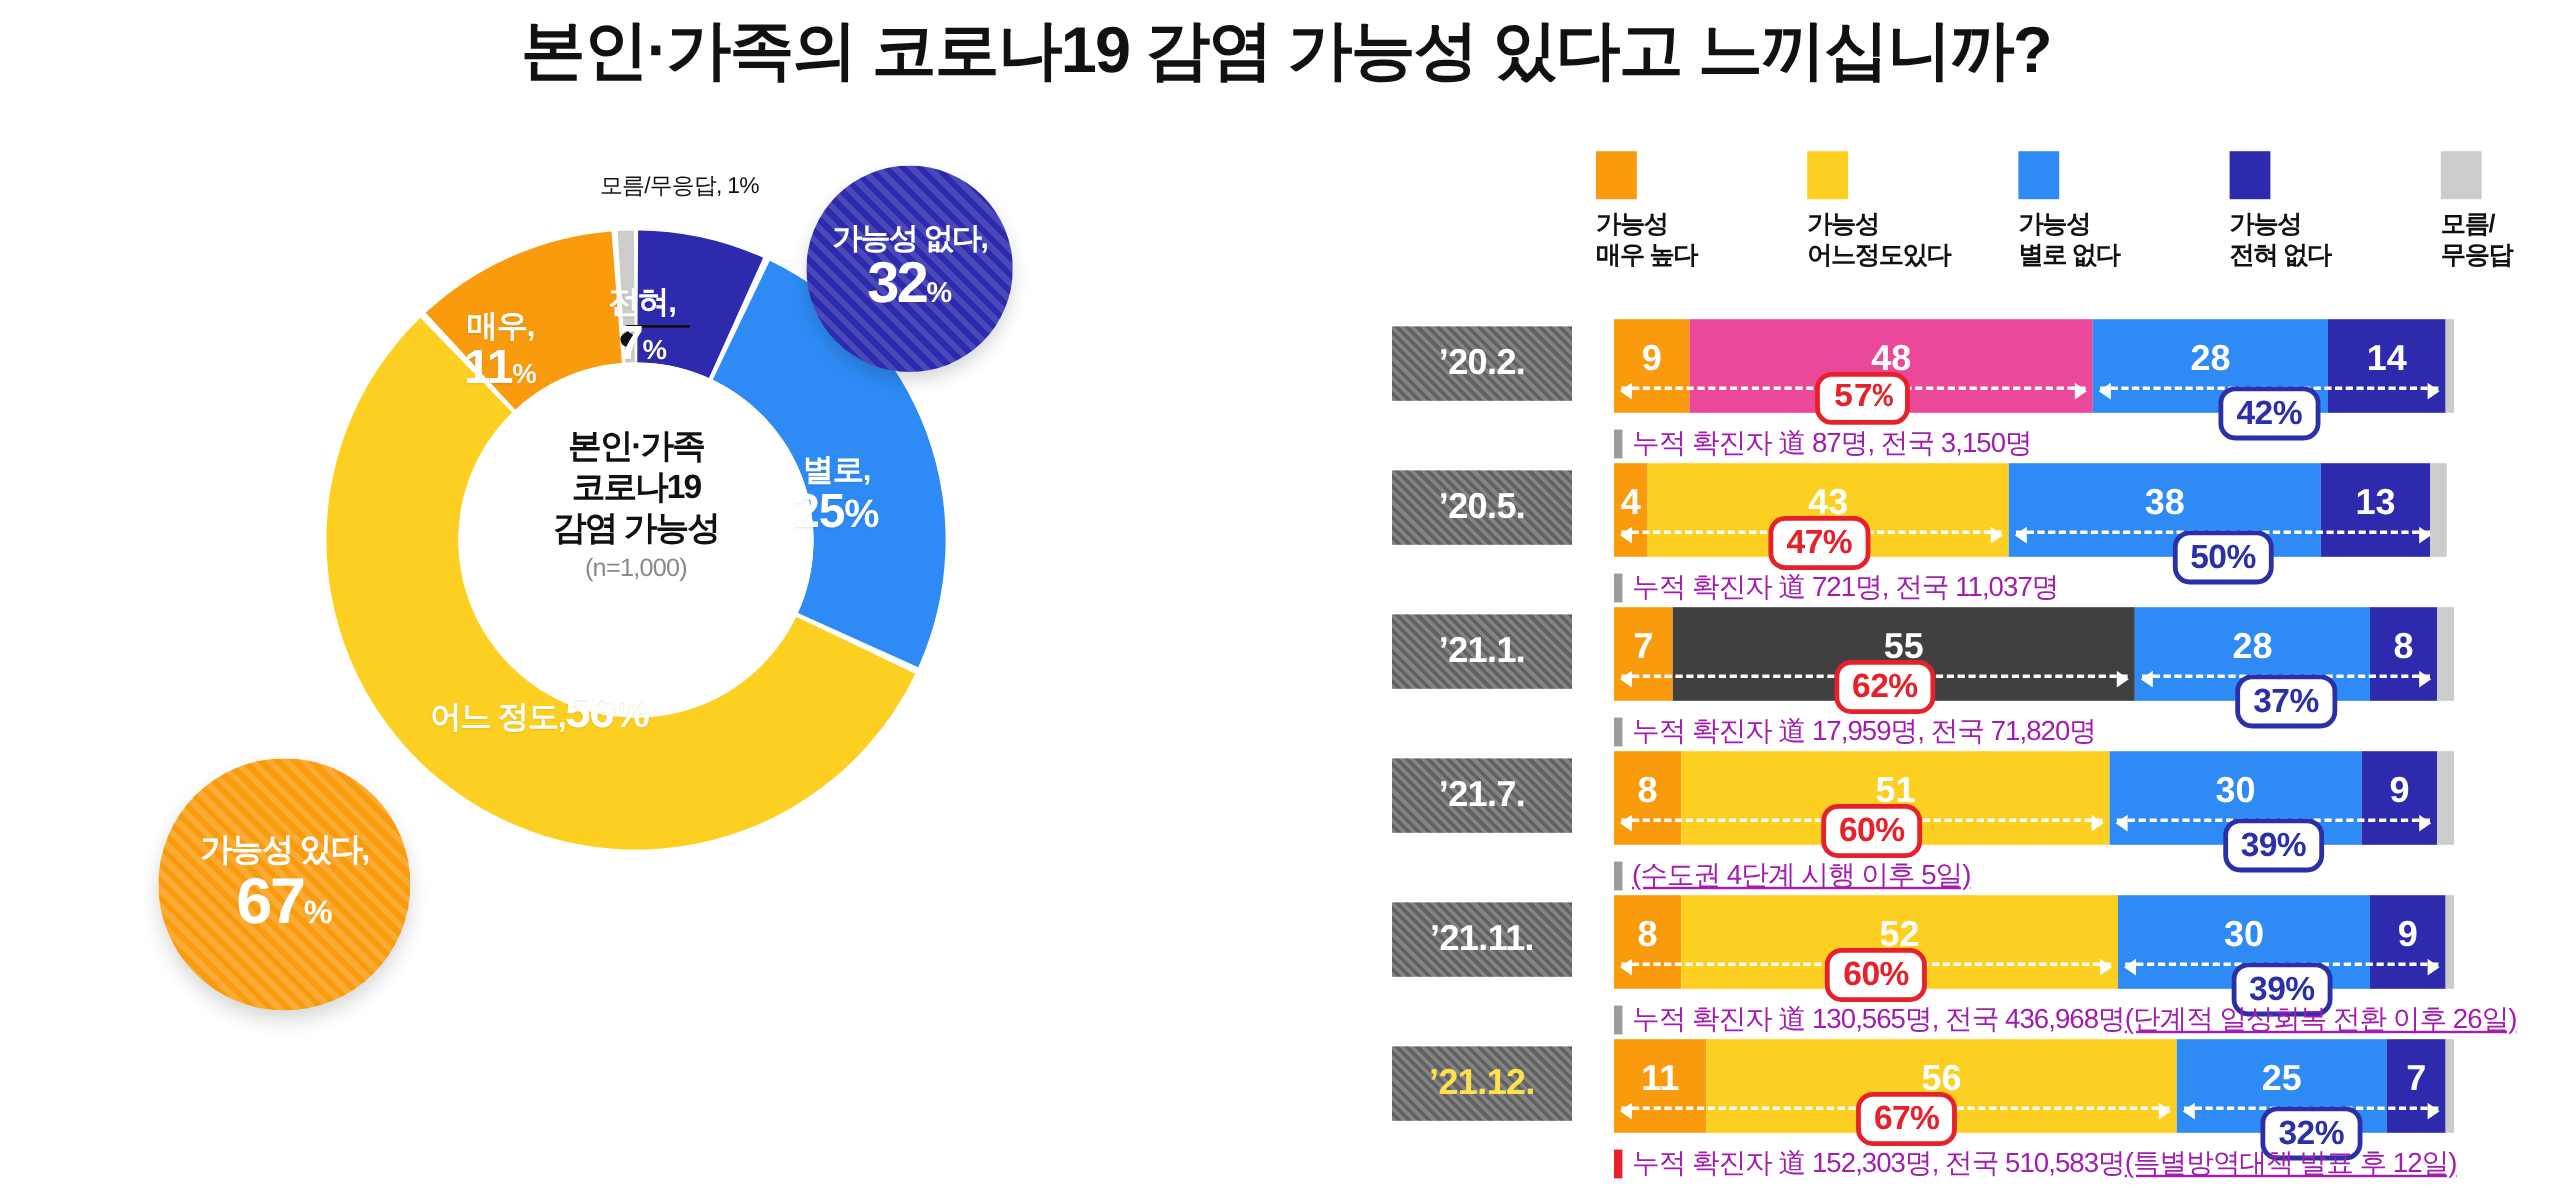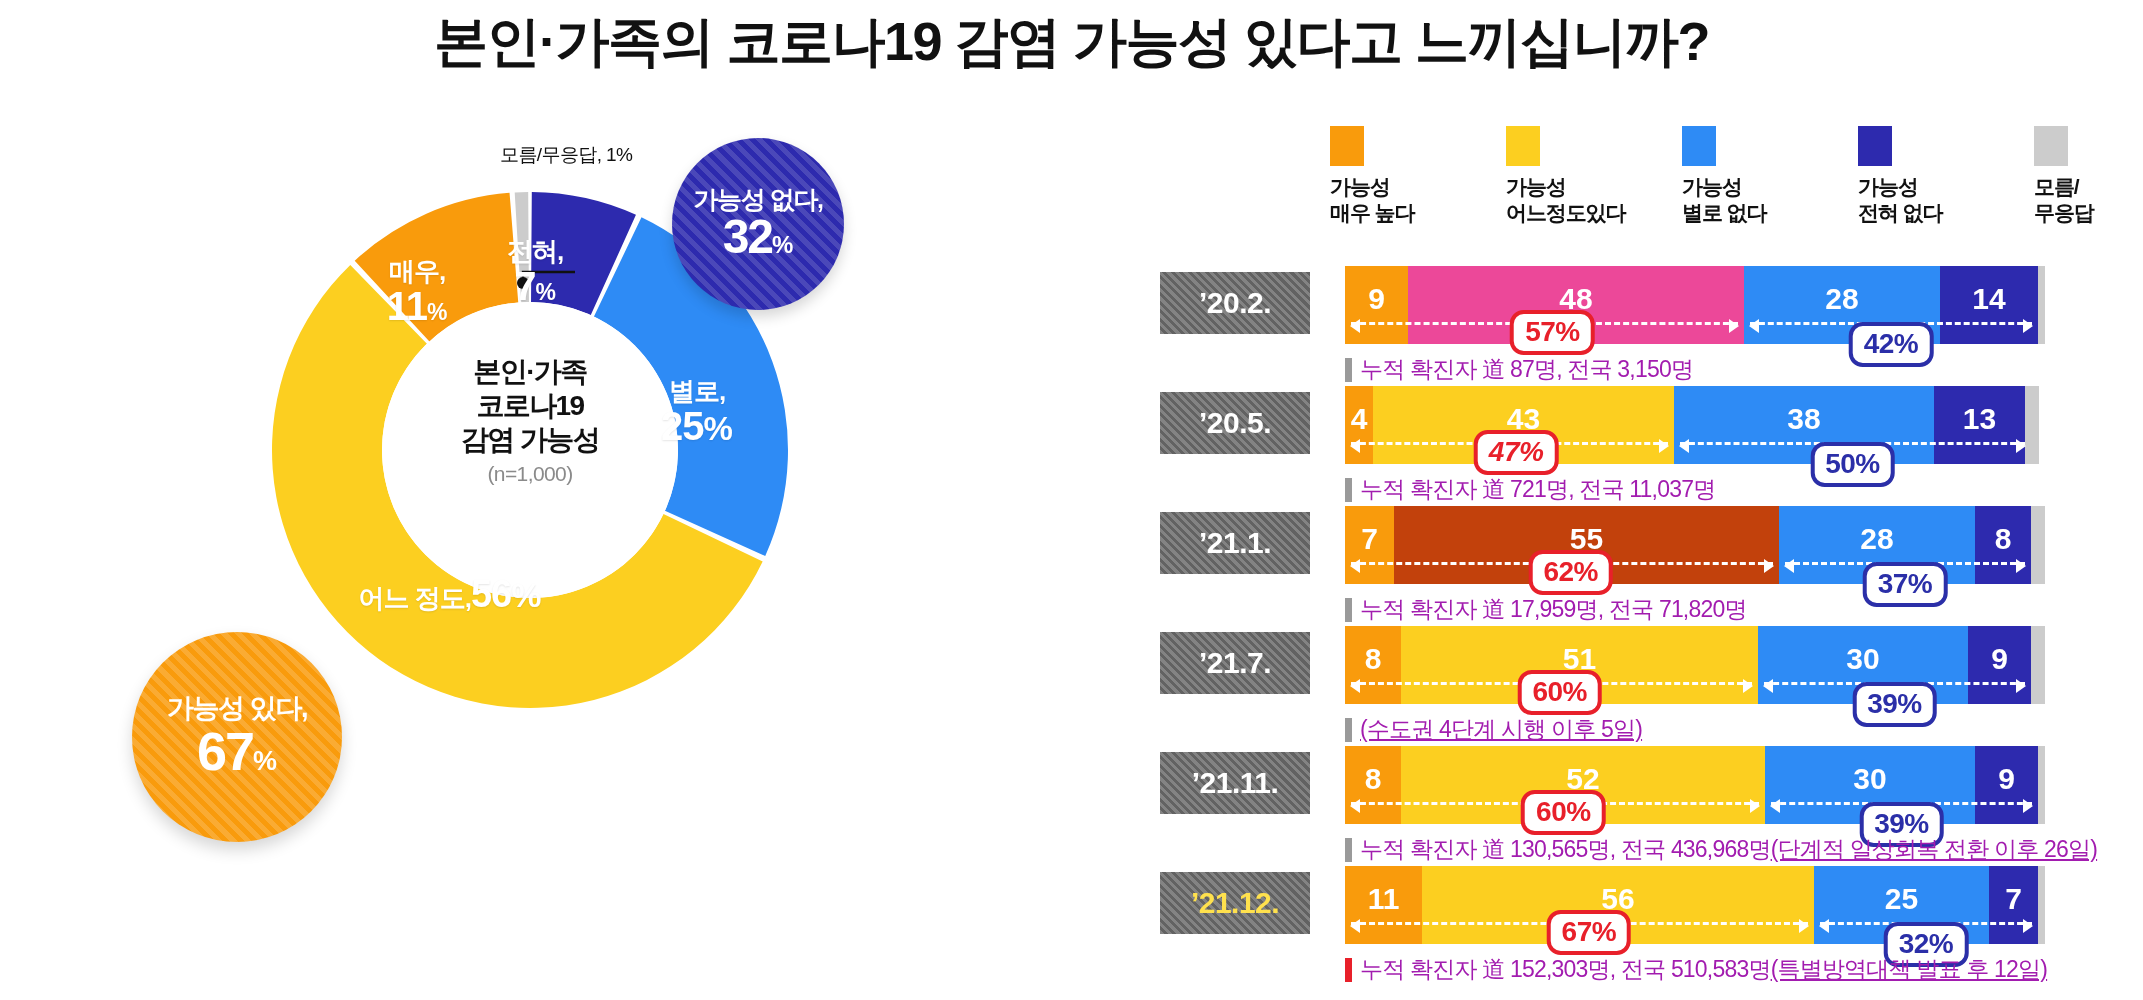--- a/index.html
+++ b/index.html
@@ -186,52 +186,52 @@
       <div class="date-tag" style="">’20.2.</div>
       <div class="bar-track">
         <div class="seg hatch" style="width:63px;background:#F99B0C;">9</div>
         <div class="seg hatch" style="width:336px;background:#ec4899;">48</div>
         <div class="seg hatch" style="width:196.00000000000003px;background:#2E8BF5;">28</div>
         <div class="seg hatch" style="width:98.00000000000001px;background:#2D2AAE;">14</div>
         <div class="seg" style="width:7px;background:#CCCCCC;"></div>
       </div>
       <div class="arrow-line" style="left:191px;width:387px;"></div>
       <div class="arrow-line" style="left:590px;width:282px;"></div>
-      <div class="pct-pill red" style="left:392.48px;">57%</div>
+      <div class="pct-pill red" style="left:392.48px;font-family:Liberation Mono, monospace;">57%</div>
       <div class="pct-pill blue" style="left:731px;top:56px;">42%</div>
       <div class="bar-note">
         <span class="note-mark" style=""></span>
         <span>누적 확진자 道 87명, 전국 3,150명</span>
         <span class="note-u"></span>
       </div>
     </div>
     <div class="bar-row">
       <div class="date-tag" style="">’20.5.</div>
       <div class="bar-track">
         <div class="seg hatch" style="width:28px;background:#F99B0C;">4</div>
         <div class="seg hatch" style="width:301px;background:#FCCF20;">43</div>
         <div class="seg hatch" style="width:260px;background:#2E8BF5;text-align:right;">38</div>
         <div class="seg hatch" style="width:91px;background:#2D2AAE;">13</div>
         <div class="seg" style="width:14px;background:#CCCCCC;"></div>
       </div>
       <div class="arrow-line" style="left:191px;width:317px;"></div>
       <div class="arrow-line" style="left:520px;width:345px;"></div>
-      <div class="pct-pill red" style="left:356.08000000000004px;font-style:italic;">47%</div>
+      <div class="pct-pill red" style="left:356.08000000000004px;">47%</div>
       <div class="pct-pill blue" style="left:692.5px;top:56px;">50%</div>
       <div class="bar-note">
         <span class="note-mark" style=""></span>
         <span>누적 확진자 道 721명, 전국 11,037명</span>
         <span class="note-u"></span>
       </div>
     </div>
     <div class="bar-row">
       <div class="date-tag" style="">’21.1.</div>
       <div class="bar-track">
         <div class="seg hatch" style="width:49.00000000000001px;background:#F99B0C;">7</div>
-        <div class="seg hatch" style="width:385.00000000000006px;background:#c2410c;">55</div>
+        <div class="seg hatch" style="width:385.00000000000006px;background:#404040;">55</div>
         <div class="seg hatch" style="width:196.00000000000003px;background:#2E8BF5;">28</div>
         <div class="seg hatch" style="width:56px;background:#2D2AAE;">8</div>
         <div class="seg" style="width:14px;background:#CCCCCC;"></div>
       </div>
       <div class="arrow-line" style="left:191px;width:422.00000000000006px;"></div>
       <div class="arrow-line" style="left:625px;width:240.00000000000006px;"></div>
       <div class="pct-pill red" style="left:410.68000000000006px;">62%</div>
       <div class="pct-pill blue" style="left:745.0000000000001px;top:56px;">37%</div>
       <div class="bar-note">
         <span class="note-mark" style=""></span>

